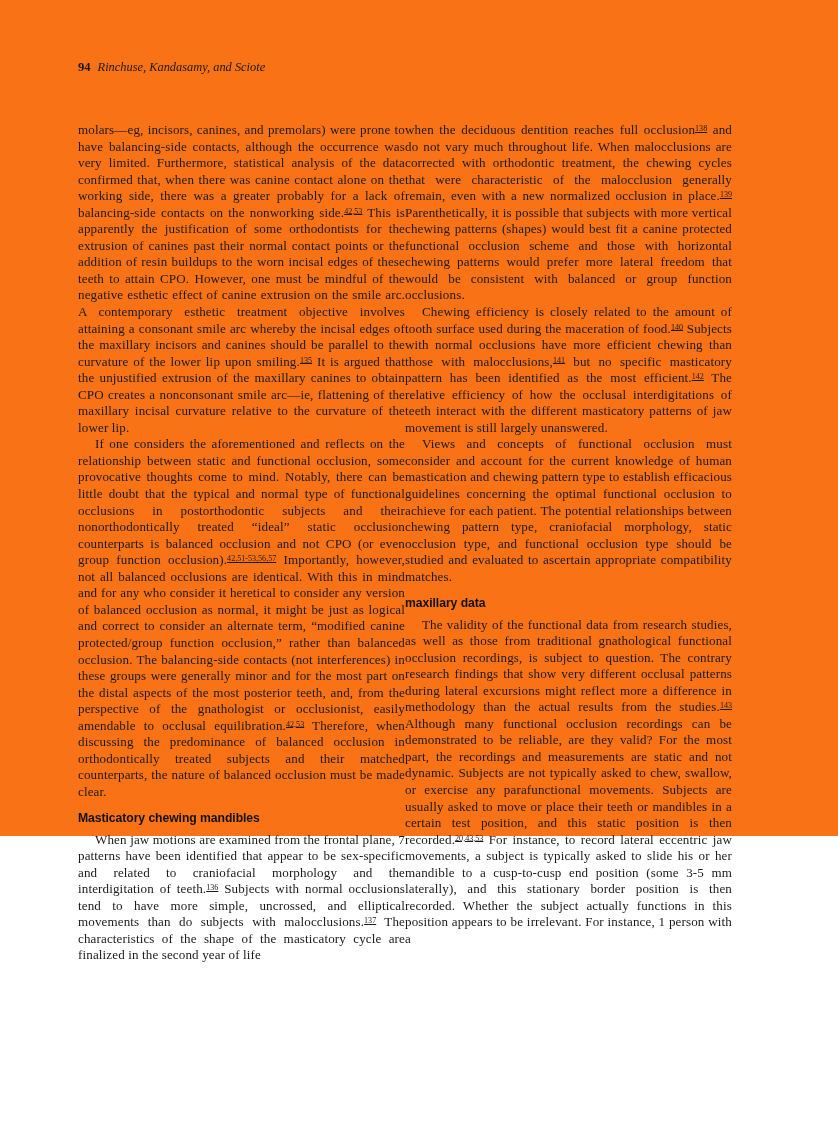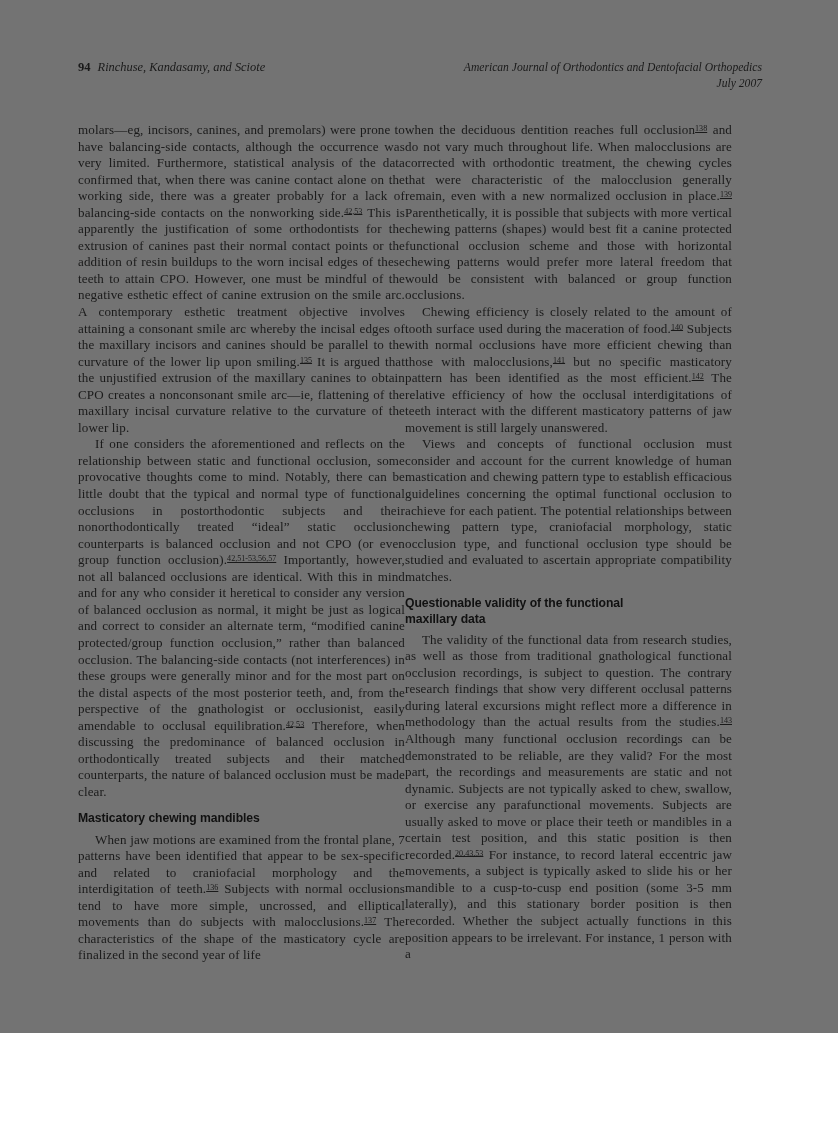--- a/index.html
+++ b/index.html
@@ -14,22 +14,22 @@
     position: relative;
     font-family: "Liberation Serif", serif;
     color: #1a1a1a;
     overflow: hidden;
   }
 
   .page {
     position: absolute;
     left: 0; top: 0;
     width: 838px;
-    height: 1033px;
-    background: #737373;
+    height: 836px;
+    background: #f97316;
   }
 
   
   .running-head {
     position: absolute;
     left: 78px;
     top: 60px;
     width: 684px;
     display: flex;
     justify-content: space-between;
@@ -108,24 +108,20 @@
 </style>
 </head>
 <body>
 
 <div class="page">
 
   <div class="running-head">
     <div class="rh-left">
       <span class="folio">94</span><span class="authors">Rinchuse, Kandasamy, and Sciote</span>
     </div>
-    <div class="rh-right">
-      <div>American Journal of Orthodontics and Dentofacial Orthopedics</div>
-      <div>July 2007</div>
-    </div>
   </div>
 
   <div class="columns">
 
     <div class="col">
 
       <p class="body noindent"><span>molars—eg, incisors, canines, and premolars) were prone to have balancing-side contacts, although the occurrence was very limited. Furthermore, statistical analysis of the data confirmed that, when there was canine contact alone on the working side, there was a greater probably for a lack of balancing-side contacts on the nonworking side.</span><sup>42,53</sup><span> This is apparently the justification of some orthodontists for the extrusion of canines past their normal contact points or the addition of resin buildups to the worn incisal edges of these teeth to attain CPO. However, one must be mindful of the negative esthetic effect of canine extrusion on the smile arc. A contemporary esthetic treatment objective involves attaining a consonant smile arc whereby the incisal edges of the maxillary incisors and canines should be parallel to the curvature of the lower lip upon smiling.</span><sup>135</sup><span> It is argued that the unjustified extrusion of the maxillary canines to obtain CPO creates a nonconsonant smile arc—ie, flattening of the maxillary incisal curvature relative to the curvature of the lower lip.</span></p>
 
       <p class="body"><span>If one considers the aforementioned and reflects on the relationship between static and functional occlusion, some provocative thoughts come to mind. Notably, there can be little doubt that the typical and normal type of functional occlusions in postorthodontic subjects and their nonorthodontically treated “ideal” static occlusion counterparts is balanced occlusion and not CPO (or even group function occlusion).</span><sup>42,51-53,56,57</sup><span> Importantly, however, not all balanced occlusions are identical. With this in mind and for any who consider it heretical to consider any version of balanced occlusion as normal, it might be just as logical and correct to consider an alternate term, “modified canine protected/group function occlusion,” rather than balanced occlusion. The balancing-side contacts (not interferences) in these groups were generally minor and for the most part on the distal aspects of the most posterior teeth, and, from the perspective of the gnathologist or occlusionist, easily amendable to occlusal equilibration.</span><sup>42,53</sup><span> Therefore, when discussing the predominance of balanced occlusion in orthodontically treated subjects and their matched counterparts, the nature of balanced occlusion must be made clear.</span></p>
 
@@ -139,21 +135,20 @@
 
     <div class="col">
 
       <p class="body noindent"><span>when the deciduous dentition reaches full occlusion</span><sup>138</sup><span> and do not vary much throughout life. When malocclusions are corrected with orthodontic treatment, the chewing cycles that were characteristic of the malocclusion generally remain, even with a new normalized occlusion in place.</span><sup>139</sup><span> Parenthetically, it is possible that subjects with more vertical chewing patterns (shapes) would best fit a canine protected functional occlusion scheme and those with horizontal chewing patterns would prefer more lateral freedom that would be consistent with balanced or group function occlusions.</span></p>
 
       <p class="body"><span>Chewing efficiency is closely related to the amount of tooth surface used during the maceration of food.</span><sup>140</sup><span> Subjects with normal occlusions have more efficient chewing than those with malocclusions,</span><sup>141</sup><span> but no specific masticatory pattern has been identified as the most efficient.</span><sup>142</sup><span> The relative efficiency of how the occlusal interdigitations of teeth interact with the different masticatory patterns of jaw movement is still largely unanswered.</span></p>
 
       <p class="body">Views and concepts of functional occlusion must consider and account for the current knowledge of human mastication and chewing pattern type to establish efficacious guidelines concerning the optimal functional occlusion to achieve for each patient. The potential relationships between chewing pattern type, craniofacial morphology, static occlusion type, and functional occlusion type should be studied and evaluated to ascertain appropriate compatibility matches.</p>
 
       <div class="sp-before-head"></div>
-      <h2 class="section">Questionable validity of the functional</h2>
       <h2 class="section">maxillary data</h2>
       <div class="sp-after-head"></div>
 
       <p class="body"><span>The validity of the functional data from research studies, as well as those from traditional gnathological functional occlusion recordings, is subject to question. The contrary research findings that show very different occlusal patterns during lateral excursions might reflect more a difference in methodology than the actual results from the studies.</span><sup>143</sup><span> Although many functional occlusion recordings can be demonstrated to be reliable, are they valid? For the most part, the recordings and measurements are static and not dynamic. Subjects are not typically asked to chew, swallow, or exercise any parafunctional movements. Subjects are usually asked to move or place their teeth or mandibles in a certain test position, and this static position is then recorded.</span><sup>20,43,53</sup><span> For instance, to record lateral eccentric jaw movements, a subject is typically asked to slide his or her mandible to a cusp-to-cusp end position (some 3-5 mm laterally), and this stationary border position is then recorded. Whether the subject actually functions in this position appears to be irrelevant. For instance, 1 person with a</span></p>
 
     </div>
   </div>
 </div>
 
 </body></html>

